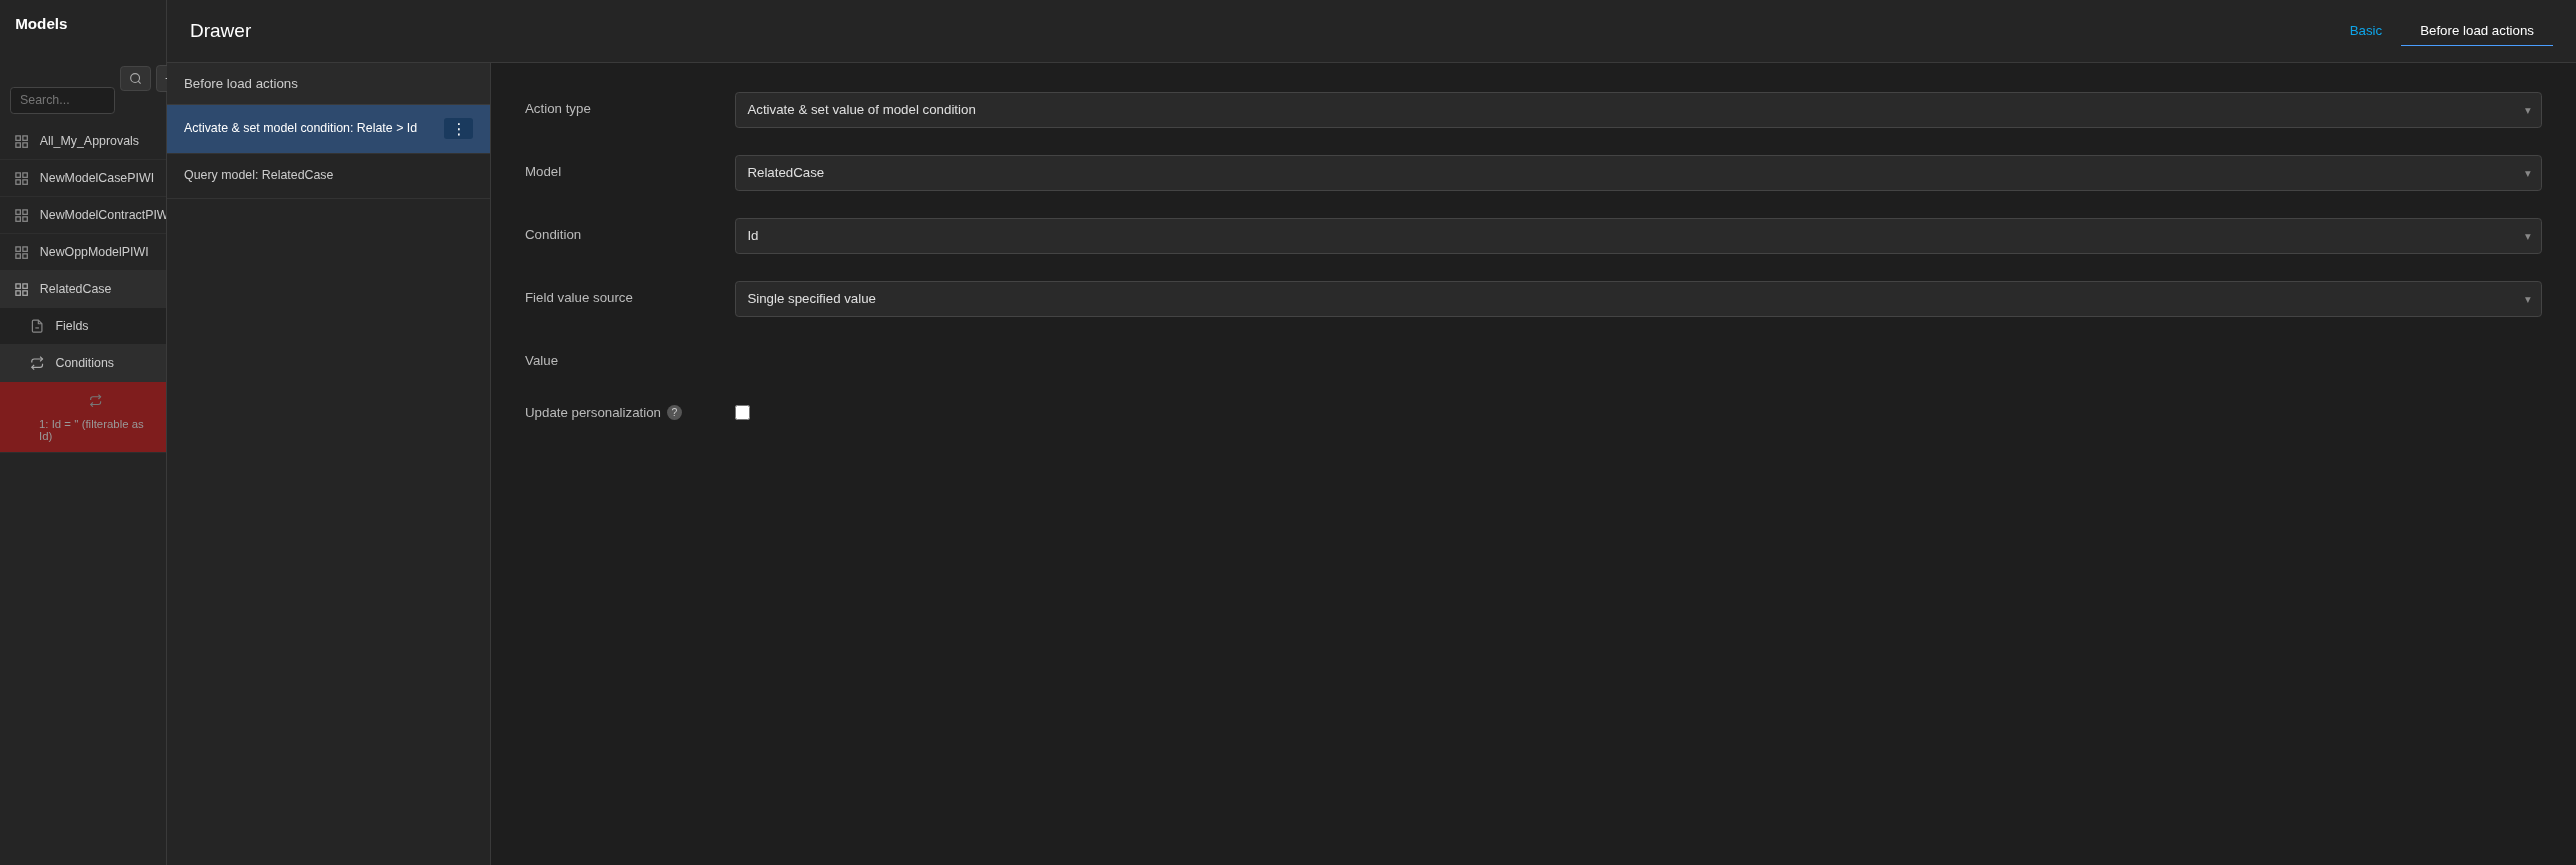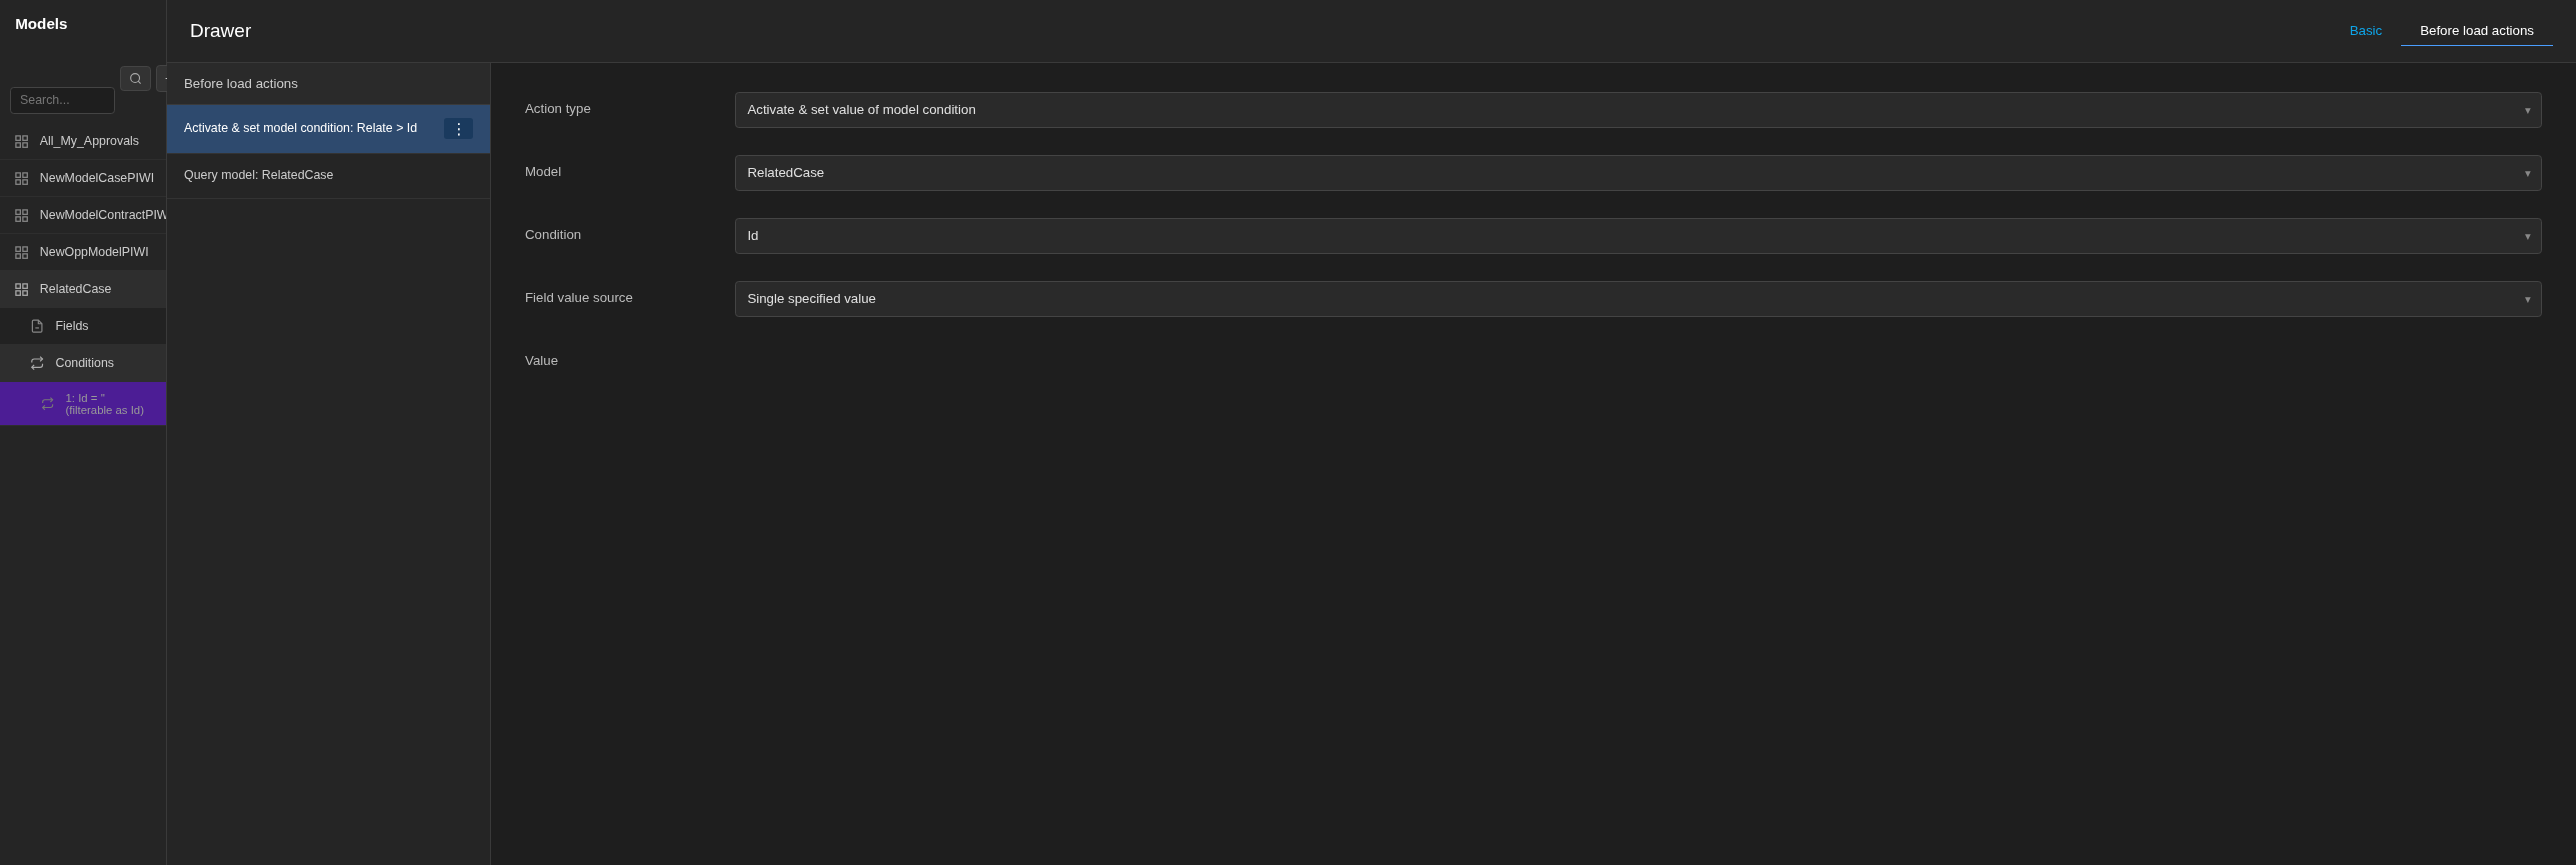--- a/index.html
+++ b/index.html
@@ -353,21 +353,21 @@
         <svg width="14.3" height="14.3" viewBox="0 0 24 24" fill="none" stroke="#aaa" stroke-width="2">
           <polyline points="17 1 21 5 17 9"></polyline>
           <path d="M3 11V9a4 4 0 0 1 4-4h14"></path>
           <polyline points="7 23 3 19 7 15"></polyline>
           <path d="M21 13v2a4 4 0 0 1-4 4H3"></path>
         </svg>
       </span>
       <span>Conditions</span>
     </div>
 
-    <div class="sidebar-item sub-item" style="padding-left:39px; background:#4c1d95;">
+    <div class="sidebar-item sub-item" style="padding-left:39px; background:#7f1d1d;flex-direction:column;">
       <span class="sidebar-icon">
         <svg width="13.3" height="13.3" viewBox="0 0 24 24" fill="none" stroke="#777" stroke-width="2">
           <polyline points="17 1 21 5 17 9"></polyline>
           <path d="M3 11V9a4 4 0 0 1 4-4h14"></path>
           <polyline points="7 23 3 19 7 15"></polyline>
           <path d="M21 13v2a4 4 0 0 1-4 4H3"></path>
         </svg>
       </span>
       <span style="font-size:11.4px; color:#999;">1: Id = '' (filterable as Id)</span>
     </div>
@@ -448,17 +448,26 @@
             </select>
             <span class="select-arrow">▾</span>
           </div>
         </div>
       </div>
 
       <div class="form-row">
         <div class="form-label">Value</div>
       </div>
 
+      <div class="form-row">
+        <div class="form-label">
+          <span>Update personalization</span>
+          <span class="info-icon" title="More info">?</span>
+        </div>
+        <div class="form-control">
+          <input type="checkbox" class="form-checkbox" style="">
+        </div>
+      </div>
 
     </div>
   </div>
 </div>
 
 
 </body></html>

